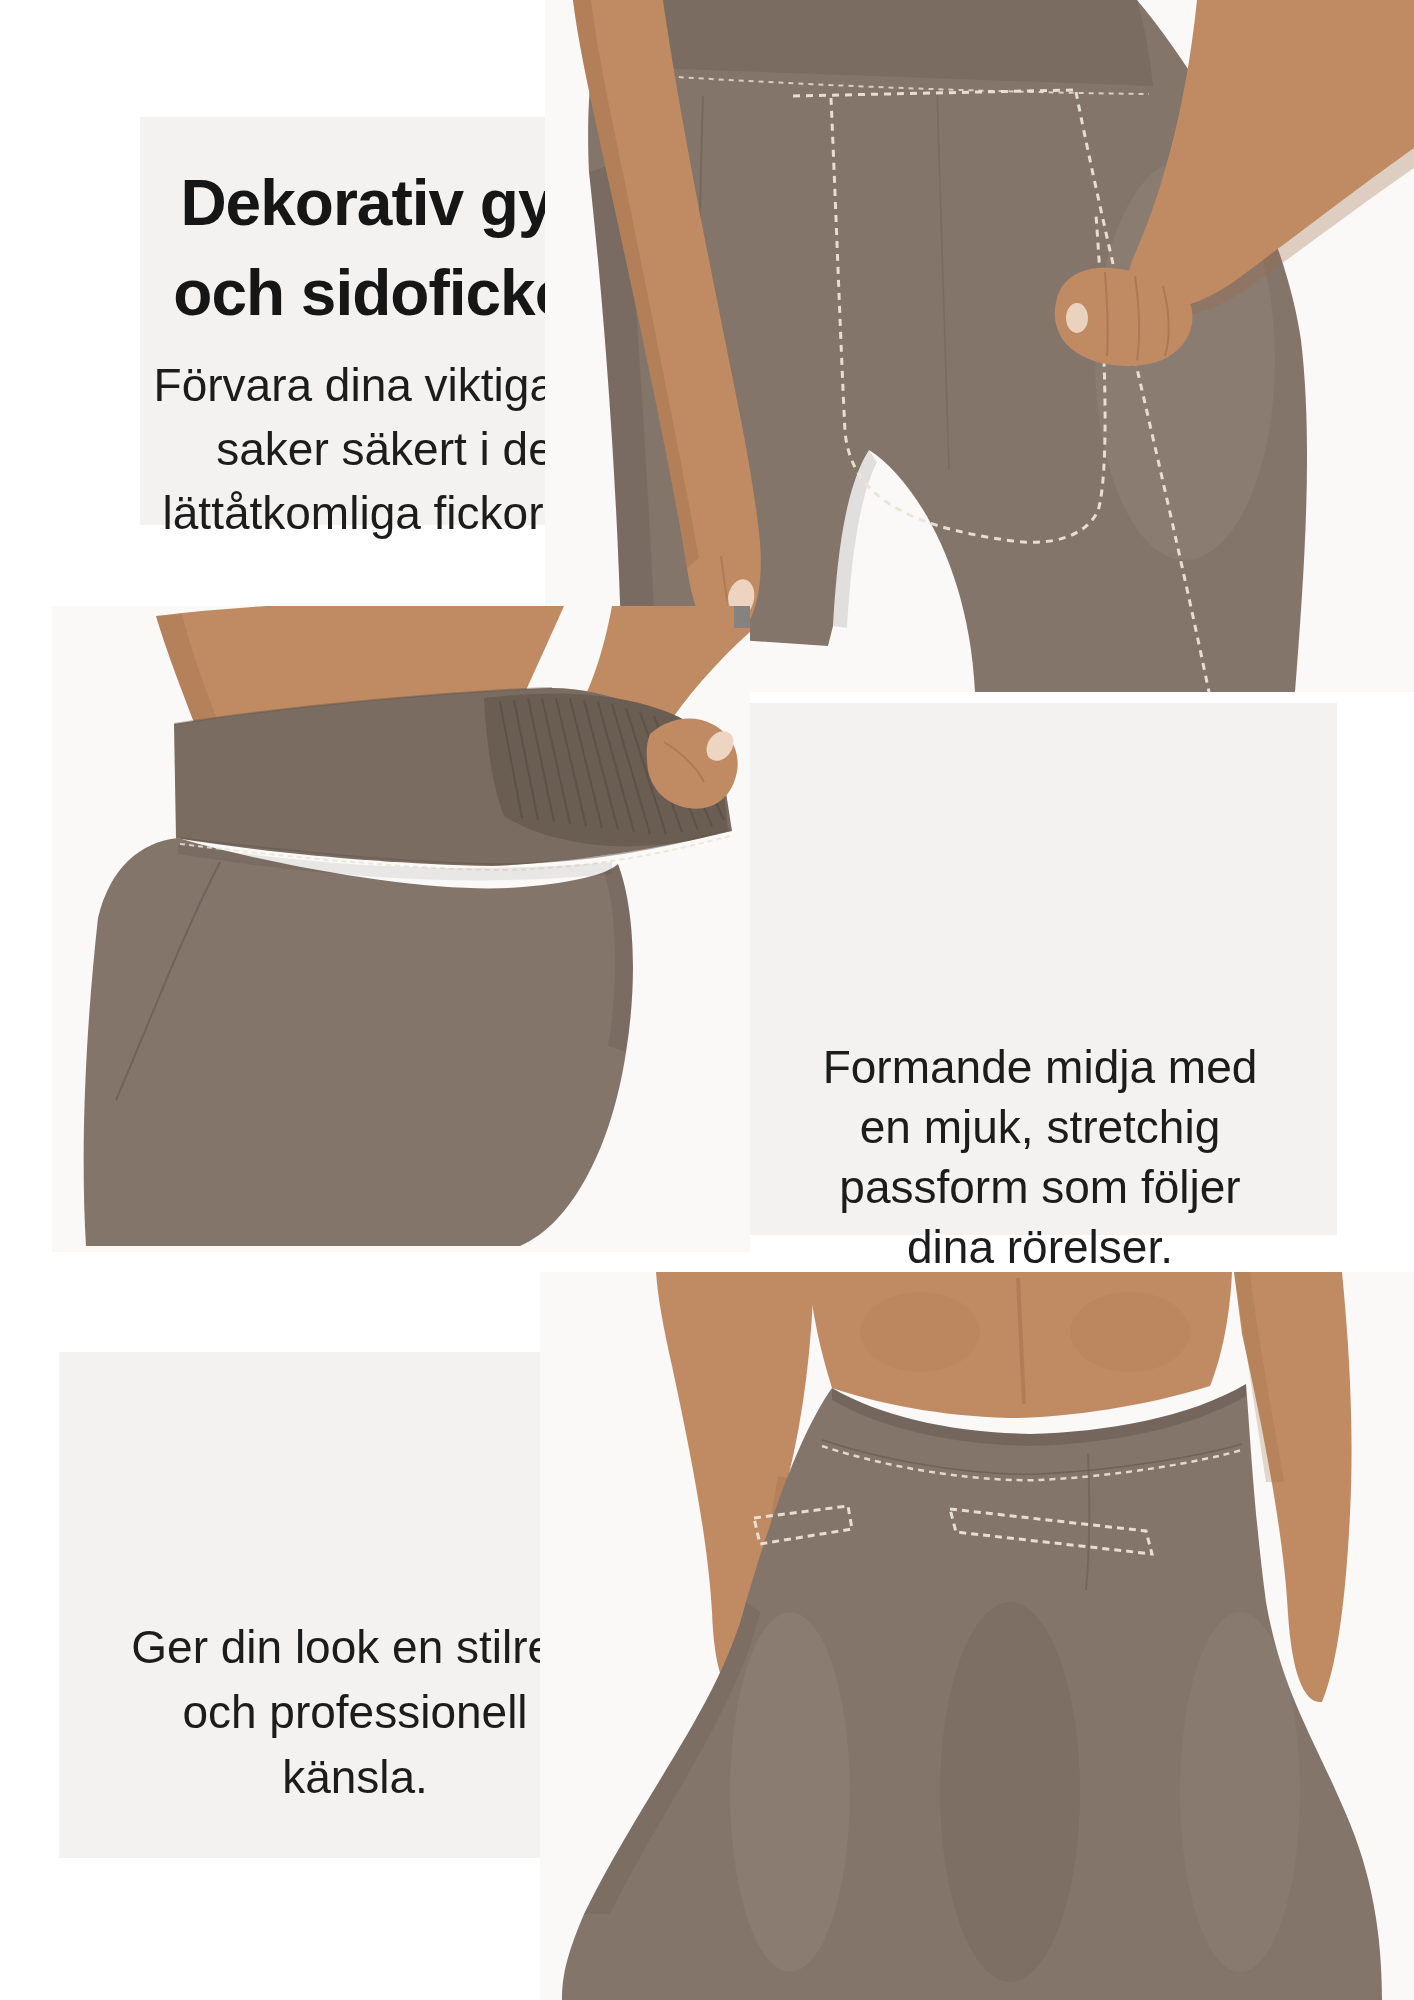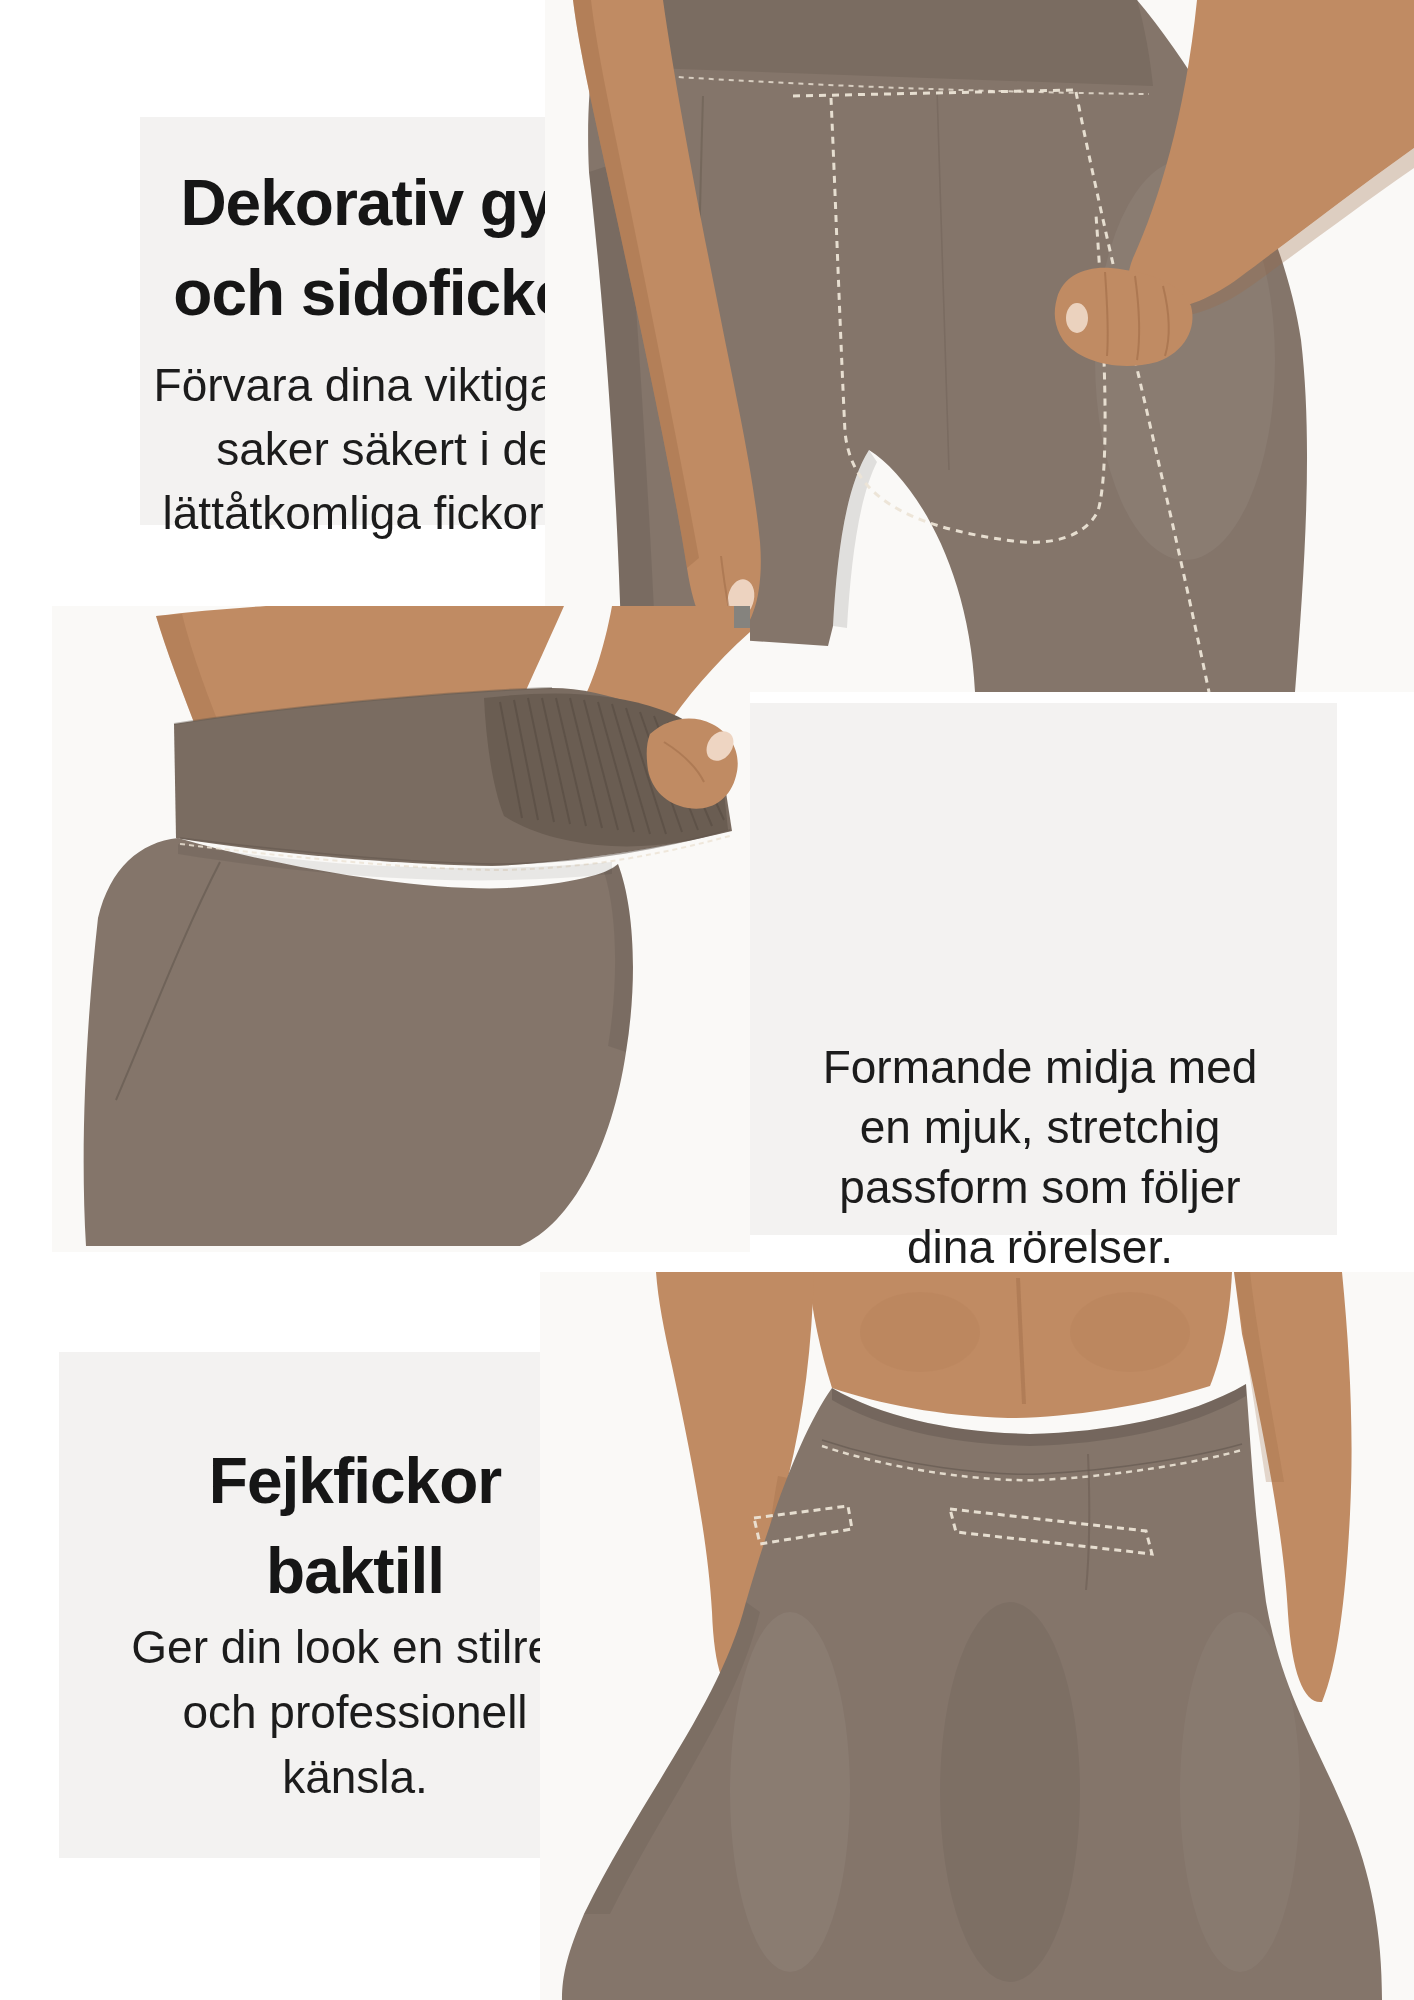--- a/index.html
+++ b/index.html
@@ -129,22 +129,20 @@
     <g>
       <path d="M598,128 C616,112 640,108 660,118 C680,128 690,148 684,170 C678,194 658,206 636,202
                C614,198 600,184 596,164 C594,150 594,138 598,128 Z" fill="#c08b63"></path>
       <path d="M612,136 C628,146 644,160 652,176" fill="none" stroke="#9c6a45" stroke-width="2" opacity="0.5"></path>
       <ellipse cx="668" cy="140" rx="12" ry="16" fill="#eed5c2" transform="rotate(35 668 140)"></ellipse>
     </g>
     <rect x="682" y="0" width="28" height="22" fill="#85837e"></rect>
   </svg>
 
   <div class="panel panel-3"></div>
-  <div class="heading h-3">Fejkfickor
-baktill</div>
   <div class="body-text b-3">Ger din look en stilren
 och professionell
 känsla.</div>
 
   <svg class="photo photo-3" width="874" height="728" viewBox="0 0 874 728">
     <rect x="0" y="0" width="874" height="728" fill="#faf9f7"></rect>
 
     <g>
       <path d="M268,0 L692,0 C690,44 682,84 670,114 C600,136 520,146 468,146
                C400,144 340,132 292,116 C280,78 272,40 268,0 Z" fill="#c08b63"></path>

